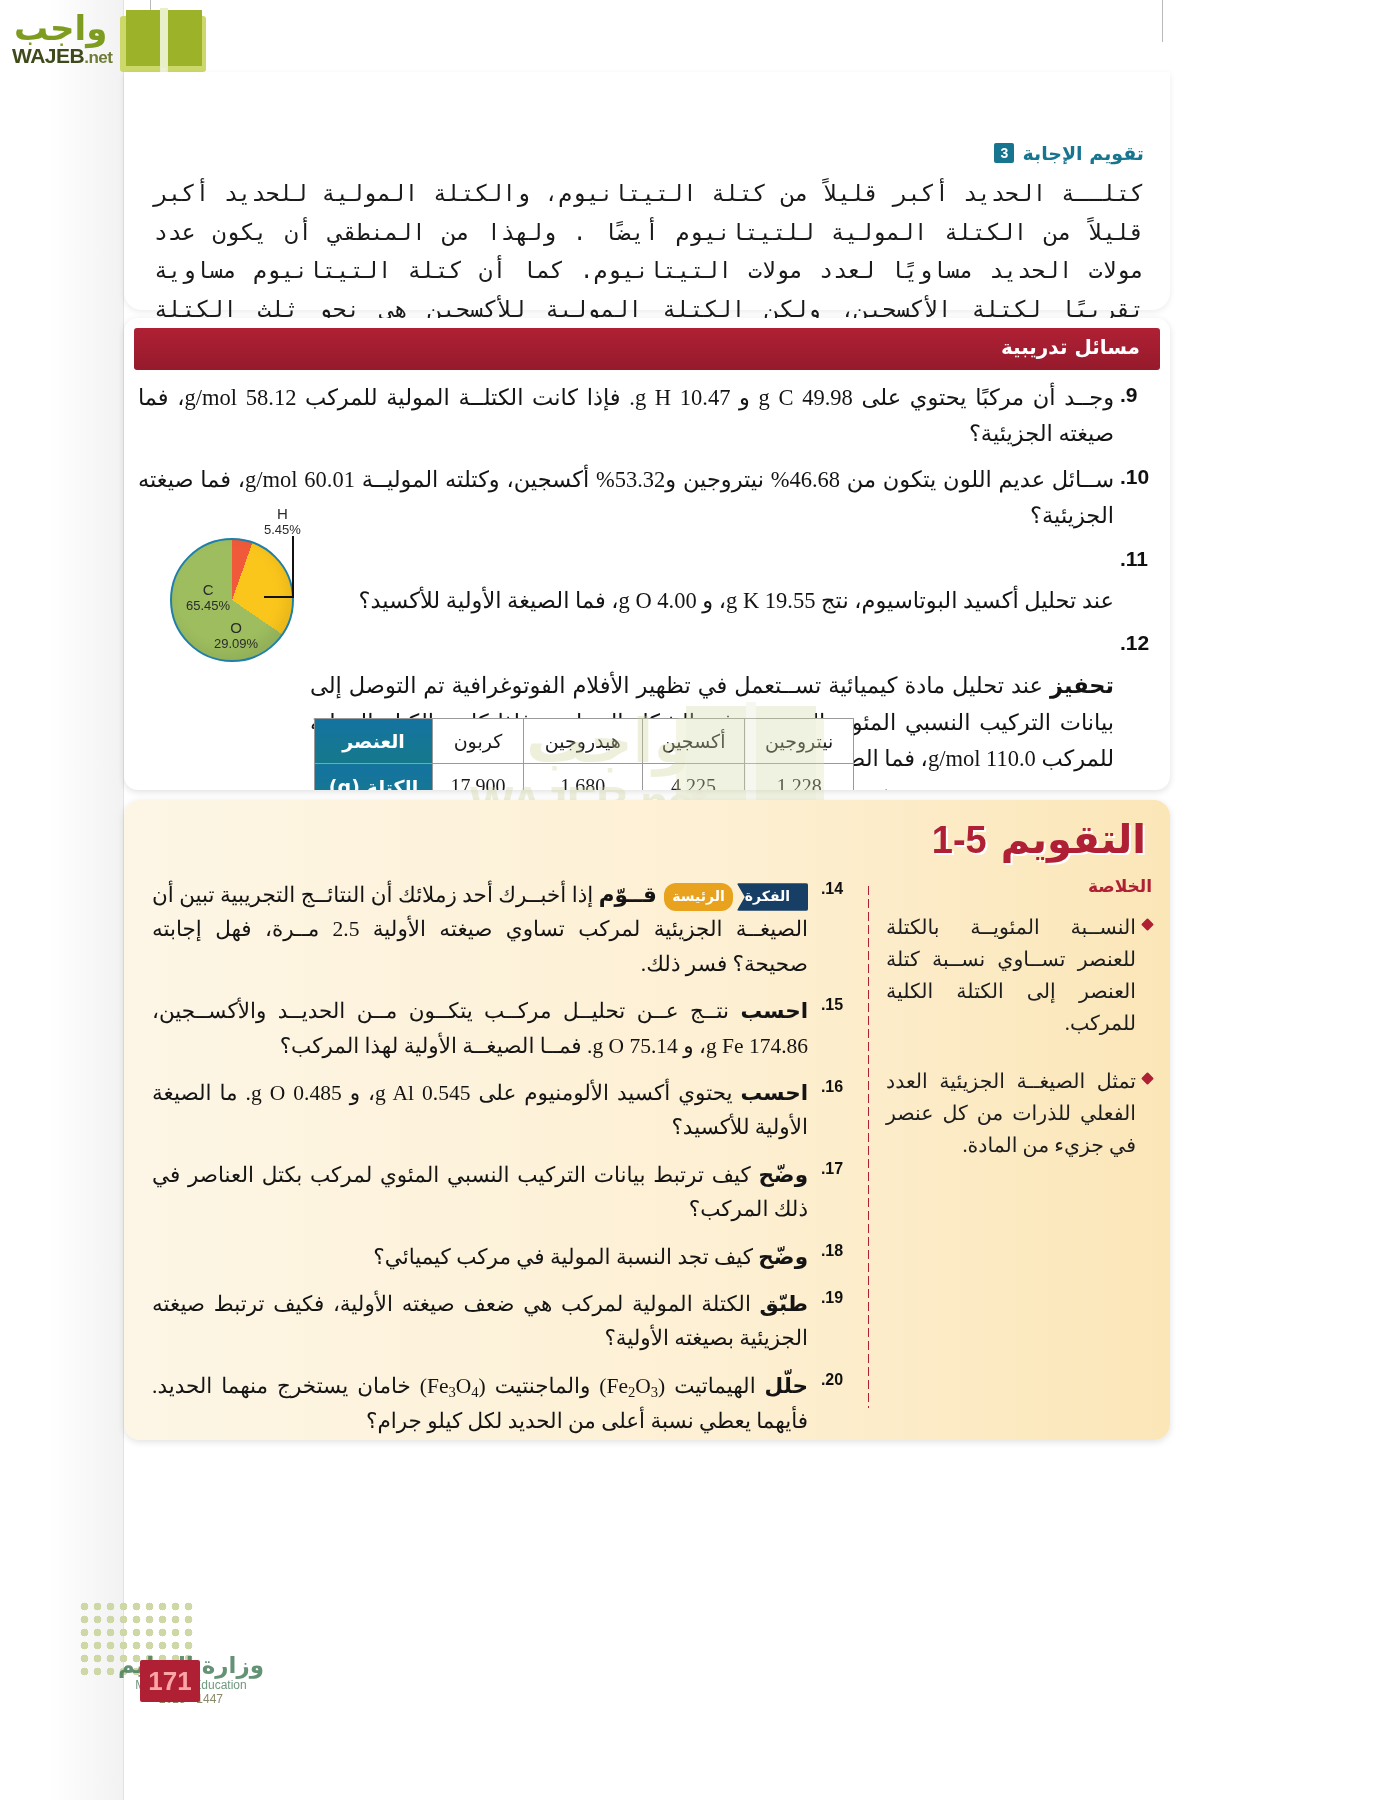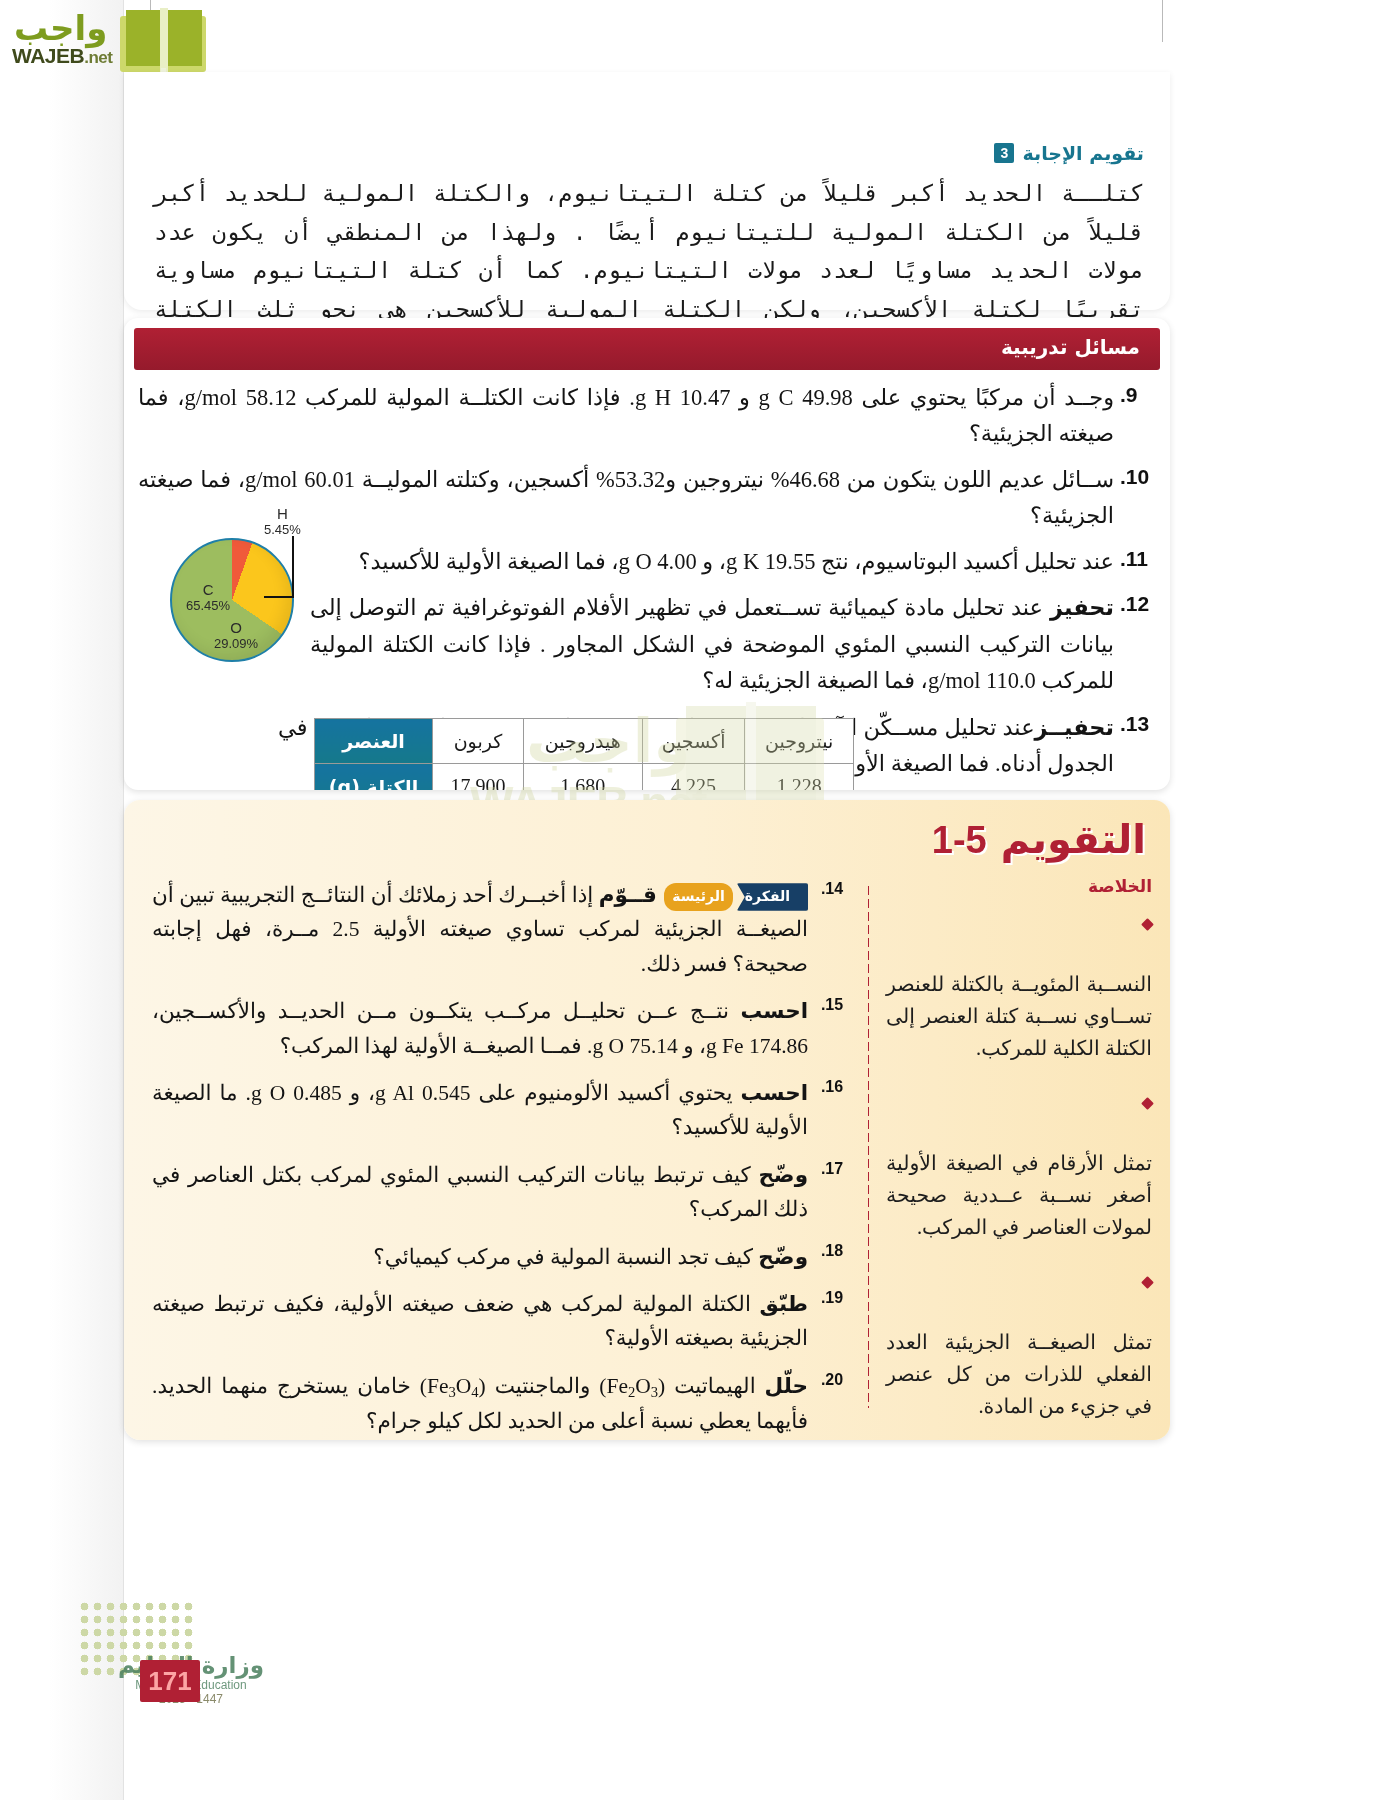--- a/index.html
+++ b/index.html
@@ -174,21 +174,21 @@
     flex: 1 1 auto;
     font-size: 22.5px;
     line-height: 1.62;
     color: #141414;
     text-align: justify;
     direction: rtl;
   }
   .kw { font-family: "DejaVu Sans", sans-serif; font-weight: bold; }
 
   
-  .prob-row.indent .prob-text { padding-left: 172px; }
+  .prob-row.indent .prob-text { padding-left: 172px; margin-top: 39px; }
   .prob-row.indent2 .prob-text { padding-left: 140px; }
 
   
   .pie-fig {
     position: absolute;
     left: 28px; top: 188px;
     width: 190px; height: 168px;
   }
   .pie-disc {
     position: absolute;
@@ -327,24 +327,23 @@
   .summary-head {
     font-family: "DejaVu Sans", sans-serif;
     font-size: 17px;
     font-weight: bold;
     color: #b02034;
     margin-bottom: 16px;
     text-align: right;
   }
   .sum-item {
     display: flex;
-    flex-direction: column;
+    flex-direction: row;
     direction: rtl;
     margin-bottom: 26px;
-    gap: 40px;
   }
   .sum-bullet {
     flex: 0 0 auto;
     width: 16px;
     padding-top: 8px;
   }
   .sum-bullet i {
     display: block;
     width: 9px; height: 9px;
     background: #b02034;
@@ -608,26 +607,20 @@
     <div class="summary-col">
       <div class="summary-head">الخلاصة</div>
 
       <div class="sum-item">
         <div class="sum-bullet">
             <i></i>
           </div>
         <div class="sum-text">النســبة المئويــة بالكتلة للعنصر تســاوي نســبة كتلة العنصر إلى الكتلة الكلية للمركب.</div>
       </div>
 
-      <div class="sum-item">
-        <div class="sum-bullet">
-            <i></i>
-          </div>
-        <div class="sum-text">تمثل الأرقام في الصيغة الأولية أصغر نســبة عــددية صحيحة لمولات العناصر في المركب.</div>
-      </div>
 
       <div class="sum-item">
         <div class="sum-bullet">
             <i></i>
           </div>
         <div class="sum-text">تمثل الصيغــة الجزيئية العدد الفعلي للذرات من كل عنصر في جزيء من المادة.</div>
       </div>
 
     </div>
 

